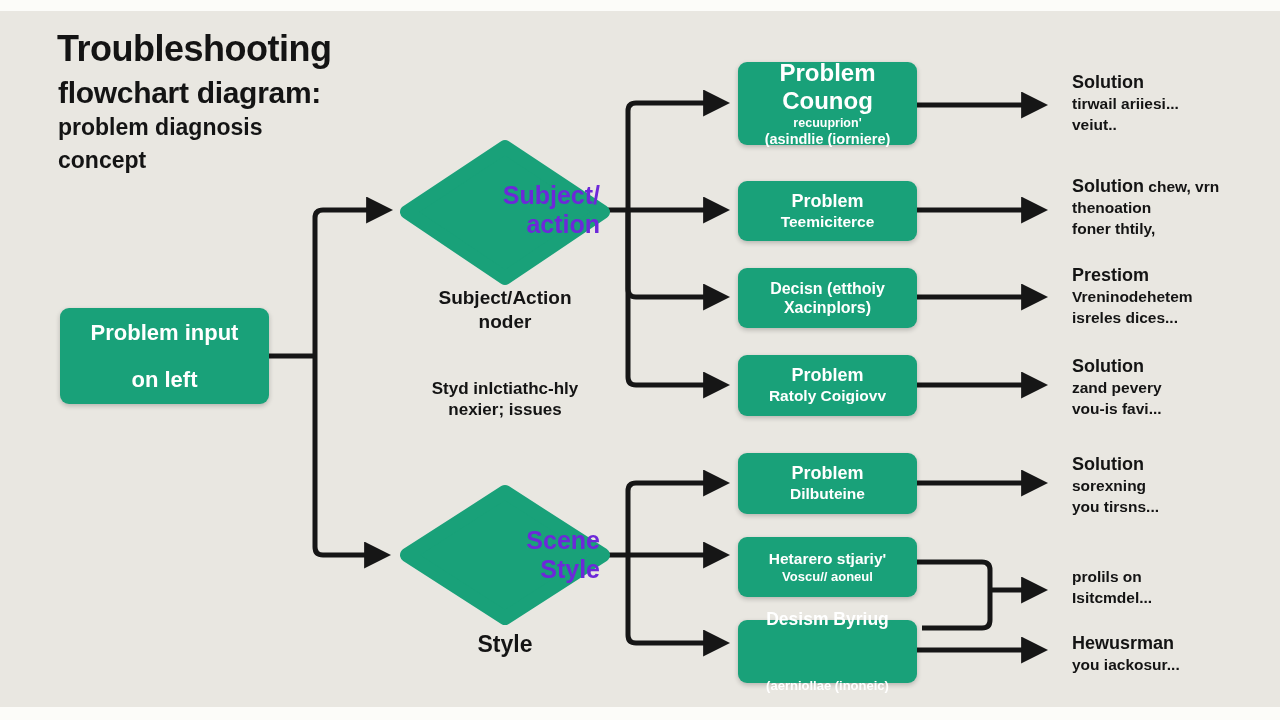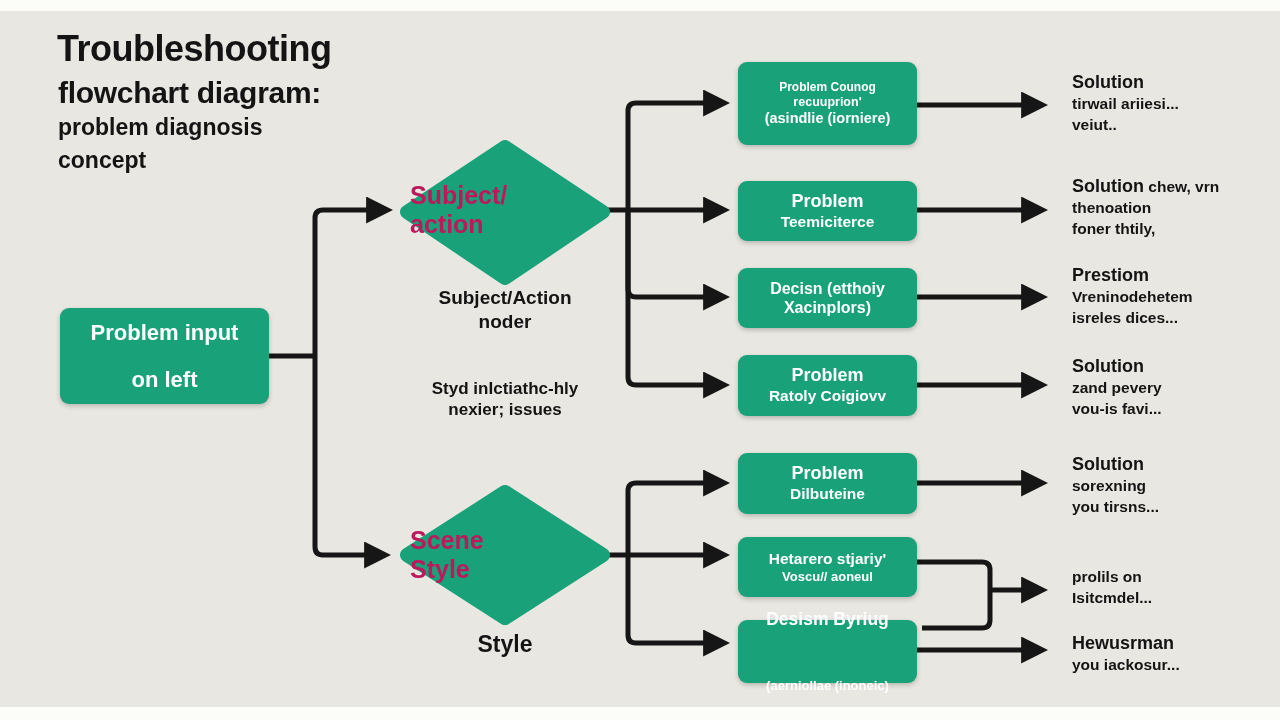--- a/index.html
+++ b/index.html
@@ -14,29 +14,29 @@
   .title1{left:57px;top:28px;font-size:36px;font-weight:800;letter-spacing:-0.5px;}
   .title2{left:58px;top:76px;font-size:30px;font-weight:800;letter-spacing:-0.3px;}
   .title3{left:58px;top:114px;font-size:23px;font-weight:700;}
   .title4{left:58px;top:147px;font-size:23px;font-weight:700;}
   
   .gbox{position:absolute;background:#19a179;border-radius:9px;color:#fff;text-align:center;
         display:flex;flex-direction:column;justify-content:center;align-items:center;
         box-shadow:0 2px 5px rgba(0,0,0,.22);line-height:1.2;}
   .inputbox{left:60px;top:308px;width:209px;height:96px;font-size:22px;font-weight:700;line-height:27px;gap:20px;}
   .col{left:738px;width:179px;}
-  .b1{top:62px;height:83px;} .b1 .l1{font-size:12px;font-weight:700;} .b1 .l2{font-size:12.5px;font-weight:700;} .b1 .l3{font-size:14.5px;font-weight:700;}
+  .b1{top:62px;height:83px;} .b1 .l1{font-size:24px;font-weight:700;} .b1 .l2{font-size:12.5px;font-weight:700;} .b1 .l3{font-size:14.5px;font-weight:700;}
   .b2{top:181px;height:60px;} .b3{top:268px;height:60px;} .b4{top:355px;height:61px;} .b5{top:453px;height:61px;}
   .b2 .l1,.b4 .l1,.b5 .l1{font-size:18px;font-weight:700;}
   .b2 .l2,.b4 .l2,.b5 .l2{font-size:15.5px;font-weight:700;}
   .b3 .l1,.b3 .l2{font-size:16px;font-weight:700;}
   .b6{top:537px;height:60px;} .b6 .l1{font-size:15.5px;font-weight:700;} .b6 .l2{font-size:13px;font-weight:700;}
   .b7{top:620px;height:63px;gap:48px;} .b7 .l1{font-size:17.5px;font-weight:700;} .b7 .l2{font-size:13px;font-weight:700;}
   
-  .dtext{width:190px;text-align:left;color:#be185d;font-weight:700;font-size:25px;line-height:29px;}
+  .dtext{width:190px;text-align:right;color:#6d28d9;font-weight:700;font-size:25px;line-height:29px;}
   .d1text{left:410px;top:181px;} .d2text{left:410px;top:526px;}
   .cap1{left:410px;top:286px;width:190px;text-align:center;font-size:19px;font-weight:700;line-height:24px;}
   .note1{left:405px;top:378px;width:200px;text-align:center;font-size:17px;font-weight:700;line-height:21px;}
   .cap2{left:430px;top:631px;width:150px;text-align:center;font-size:23px;font-weight:800;}
   
   .out{position:absolute;left:1072px;width:180px;line-height:21px;font-size:15.5px;font-weight:600;}
   .out .b{font-weight:800;font-size:18px;}
   .o1{top:72px;} .o2{top:176px;} .o3{top:265px;} .o4{top:356px;} .o5{top:454px;} .o6{top:566px;} .o7{top:633px;}
 </style>
 </head>

